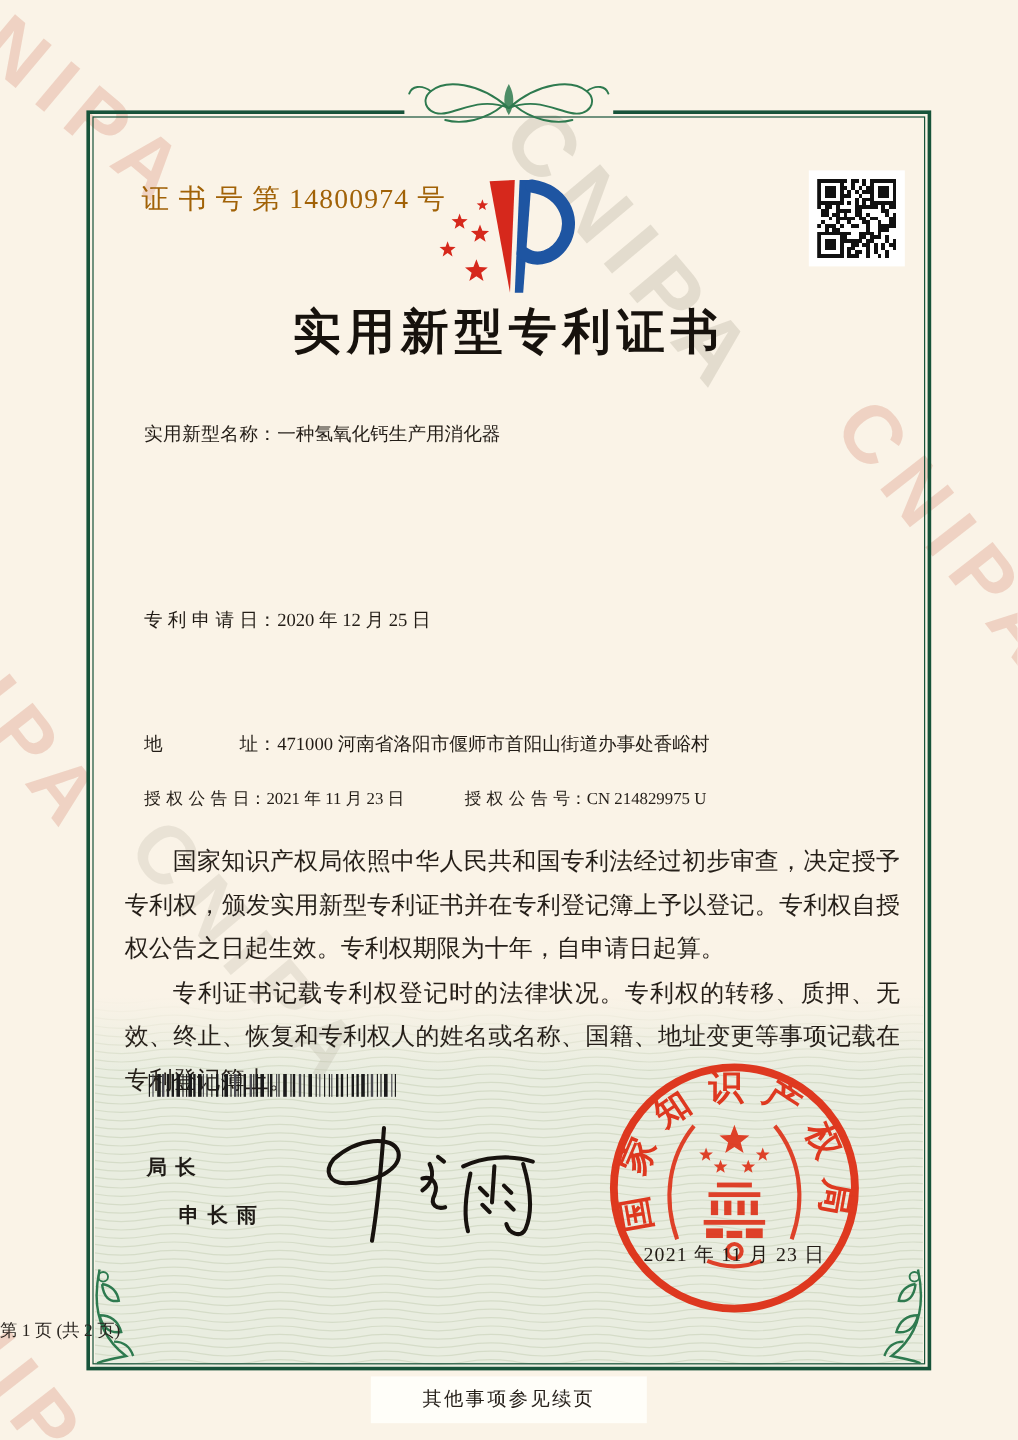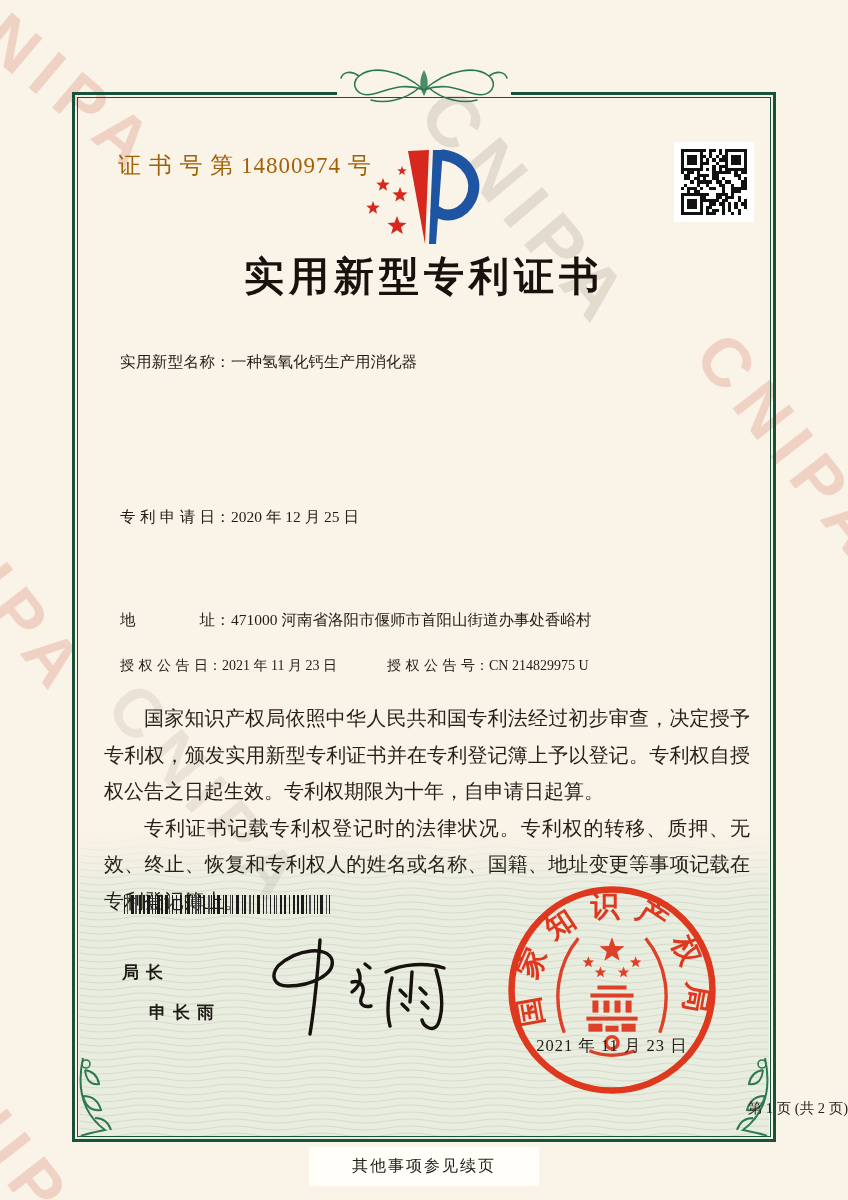--- a/index.html
+++ b/index.html
@@ -55,21 +55,21 @@
   .paras p{margin:0; text-indent:2em;}
   .barcode{left:122px; top:895px; width:216px; height:20px;}
   .signer-title{left:122px; top:961px; font:700 17px "Liberation Sans","DejaVu Sans",sans-serif;
                 letter-spacing:7px; color:#1f1b17;}
   .signer-name{left:122px; top:1001px; font:700 17px "Liberation Sans","DejaVu Sans",sans-serif;
                letter-spacing:7px; color:#1f1b17;margin-left:27px;}
   .signature{left:240px; top:936px; width:215px; height:106px;}
   .seal{left:504px; top:882px; width:216px; height:216; z-index:4; opacity:.96;}
   .seal-date{left:512px; top:1035px; width:200px; text-align:center; font-size:16.5px;
              letter-spacing:1px; color:#221c16; z-index:6;}
-  .page-num{left:0; top:1099px; width:848px; text-align:right; font-size:14.5px; color:#2a2520;}
+  .page-num{left:0; top:1099px; width:848px; text-align:left; font-size:14.5px; color:#2a2520;}
   .cont-box{left:424px; top:1147px; transform:translateX(-50%); background:#fffef9;
             padding:9px 43px; font-size:16px; color:#27211b; letter-spacing:2px;text-align:center;}
 </style>
 </head>
 <body>
 
 <div class="wm wm-pink wm1">CNIPA</div>
 <div class="wm wm-gray wm2">CNIPA</div>
 <div class="wm wm-pink wm3">CNIPA</div>
 <div class="wm wm-pink wm4">CNIPA</div>

